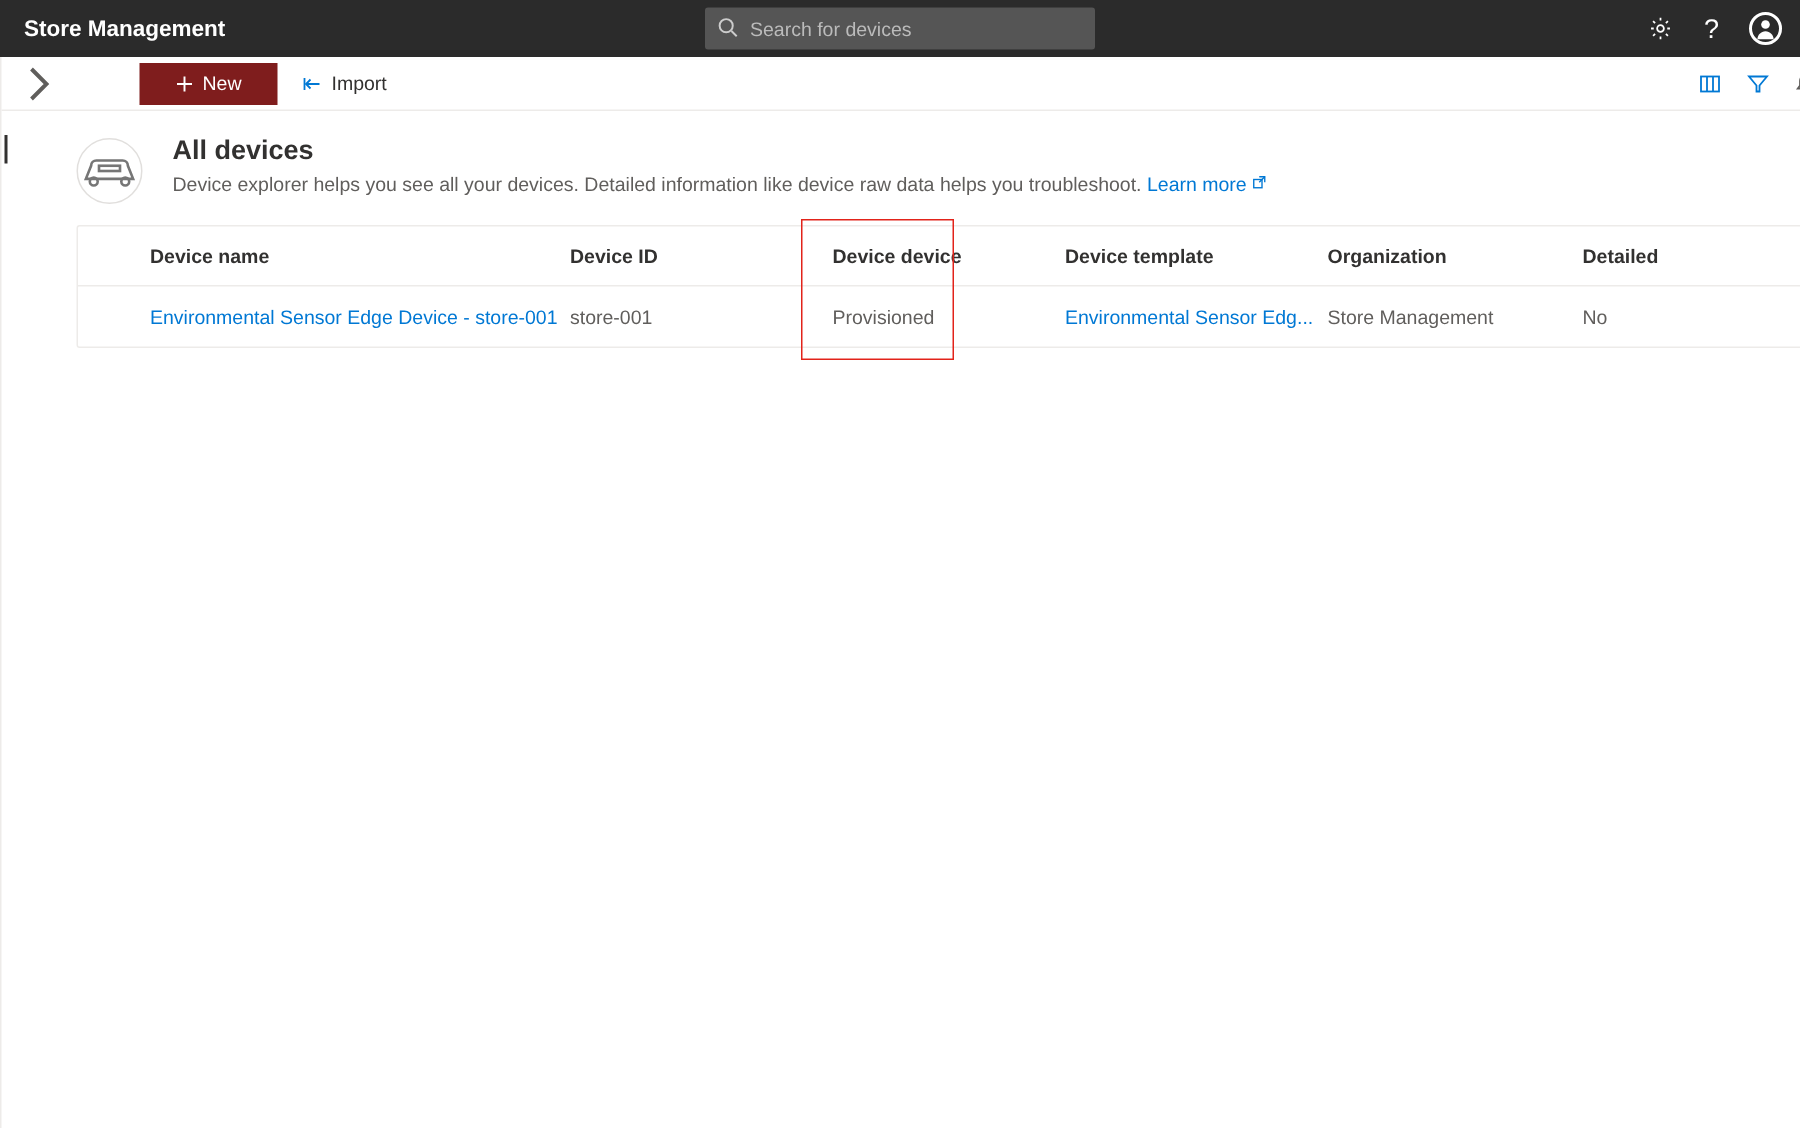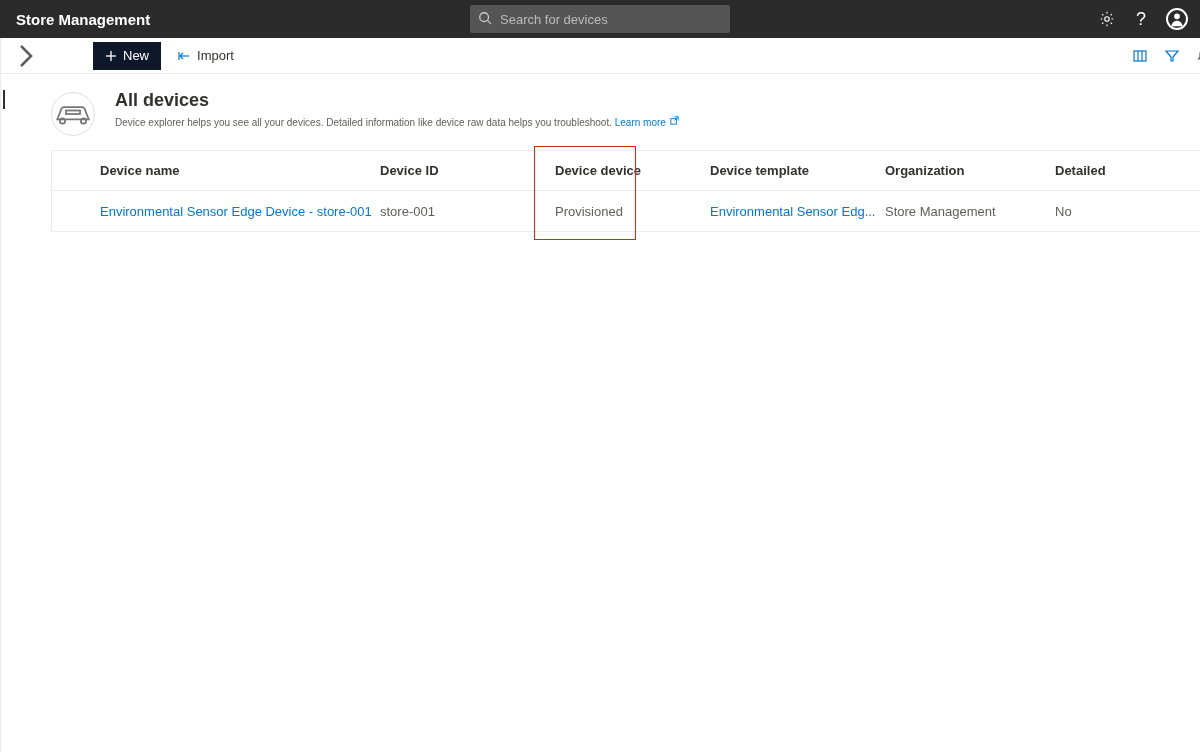--- a/index.html
+++ b/index.html
@@ -124,25 +124,25 @@
     }
     .toolbar {
       height: 36px;
       display: flex;
       align-items: center;
       padding: 0 16px 0 8px;
       border-bottom: 1px solid #edebe9;
       gap: 4px;
     }
     .btn-new {
-      background: #0f172a;
+      background: #7f1d1d;
       color: #fff;
       border: none;
       height: 28px;
-      padding: 0 12px;
+      padding: 0 24px;
       font-size: 13px;
       cursor: pointer;
       display: flex;
       align-items: center;
       gap: 6px;
       margin-left: 48px;
     }
     .btn-import {
       background: transparent;
       border: none;
@@ -192,21 +192,21 @@
       margin-top: 2px;
     }
     .title-block { }
     .page-title {
       font-size: 18px;
       font-weight: 600;
       color: #323130;
       margin-bottom: 4px;
     }
     .page-subtitle {
-      font-size: 10px;
+      font-size: 13px;
       color: #605e5c;
     }
     .learn-more {
       color: #0078d4;
       text-decoration: none;
       cursor: pointer;
     }
     .external-icon {
       display: inline-block;
       width: 11px;

